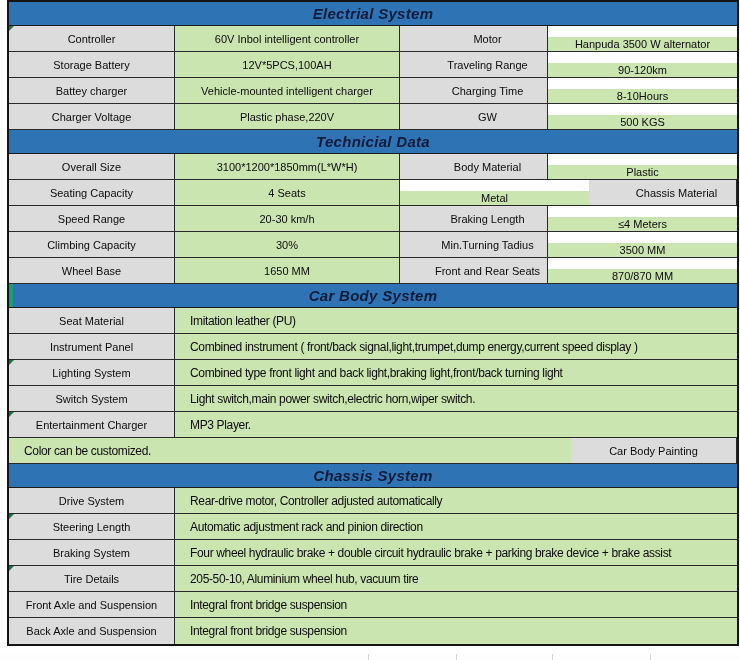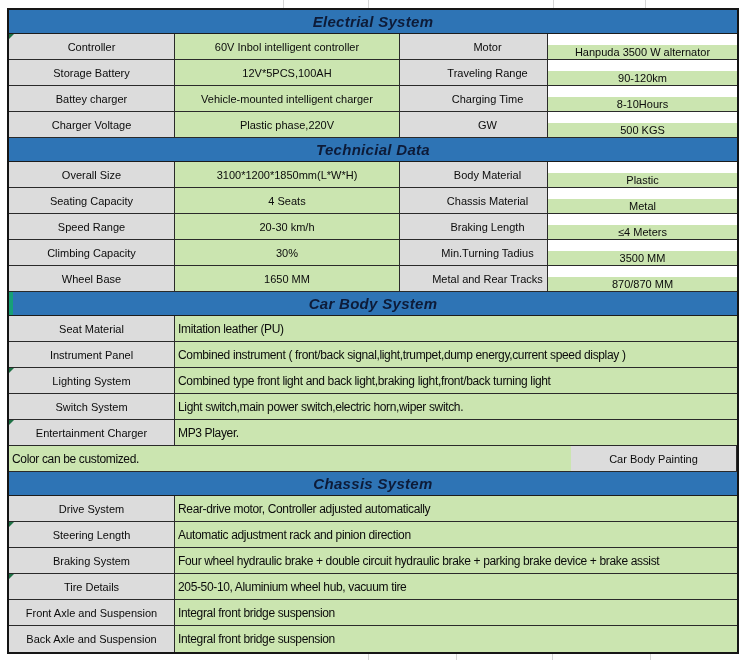--- a/index.html
+++ b/index.html
@@ -7,21 +7,21 @@
   body {
     position:relative; overflow:hidden; background:#ffffff;
     font-family:"Liberation Sans", sans-serif; color:#111;
   }
   .grid-strip { position:absolute; left:0; width:740px; background:#fdfdfd; }
   .grid-strip.top { top:0; height:8px; }
   .grid-strip.bottom { top:654px; height:6px; }
   .vline { position:absolute; top:0; bottom:0; width:1px; background:#d4d4d4; }
 
   .spec-table {
-    position:absolute; left:7px; top:8px; width:732px;
+    position:absolute; left:7px; top:0; width:732px;
     border:2px solid #141414; background:#fff;
   }
   .sec-header {
     position:relative; height:24px; background:#2E74B5;
     border-bottom:1px solid #1c1c1c;
     display:flex; align-items:center; justify-content:center;
   }
   .sec-title {
     font-weight:bold; font-style:italic; font-size:15px;
     color:#0d1b38; letter-spacing:0.3px;
@@ -32,21 +32,21 @@
     position:relative; display:flex; align-items:center; justify-content:center;
     overflow:hidden; white-space:nowrap; font-size:11px; color:#0b0b0b;
   }
   .label { background:#DCDCDC; }
   .value { background:#CBE5B0; }
   .c1 { width:166px; border-right:1px solid #2a2a2a; }
   .c2 { width:225px; border-right:1px solid #2a2a2a;justify-content:center; }
   .c3 { width:148px; border-right:1px solid #2a2a2a;padding-left:28px; }
   .c4 { flex:1 1 auto;margin-top:11px; }
   .vwide {
-    flex:1 1 auto; justify-content:flex-start; padding-left:3px;
+    flex:1 1 auto; justify-content:flex-start; padding-left:15px;
     font-size:12px; letter-spacing:-0.35px;
   }
   .tri {
     position:absolute; left:0; top:0; width:0; height:0;
     border-top:5px solid #1E7145; border-right:5px solid transparent;
   }
   .teal-edge { position:absolute; left:0; top:0; bottom:0; width:4px; background:#17A077; }
 </style>
 </head>
 <body>
@@ -138,26 +138,26 @@
         <span>Plastic</span>
       </div>
   </div>
   <div class="row">
     <div class="cell label c1">
         <span>Seating Capacity</span>
       </div>
     <div class="cell value c2">
         <span>4 Seats</span>
       </div>
+    <div class="cell value c4">
+        <span>Metal</span>
+      </div>
     <div class="cell label c3">
         <span>Chassis Material</span>
       </div>
-    <div class="cell value c4">
-        <span>Metal</span>
-      </div>
   </div>
   <div class="row">
     <div class="cell label c1">
         <span>Speed Range</span>
       </div>
     <div class="cell value c2">
         <span>20-30 km/h</span>
       </div>
     <div class="cell label c3">
         <span>Braking Length</span>
@@ -181,21 +181,21 @@
       </div>
   </div>
   <div class="row">
     <div class="cell label c1">
         <span>Wheel Base</span>
       </div>
     <div class="cell value c2">
         <span>1650 MM</span>
       </div>
     <div class="cell label c3">
-        <span>Metal and Rear Tracks</span>
+        <span>Front and Rear Seats</span>
       </div>
     <div class="cell value c4">
         <span>870/870 MM</span>
       </div>
   </div>
 
   <div class="sec-header">
     <i class="teal-edge"></i>
     <span class="sec-title">Car Body System</span>
   </div>

